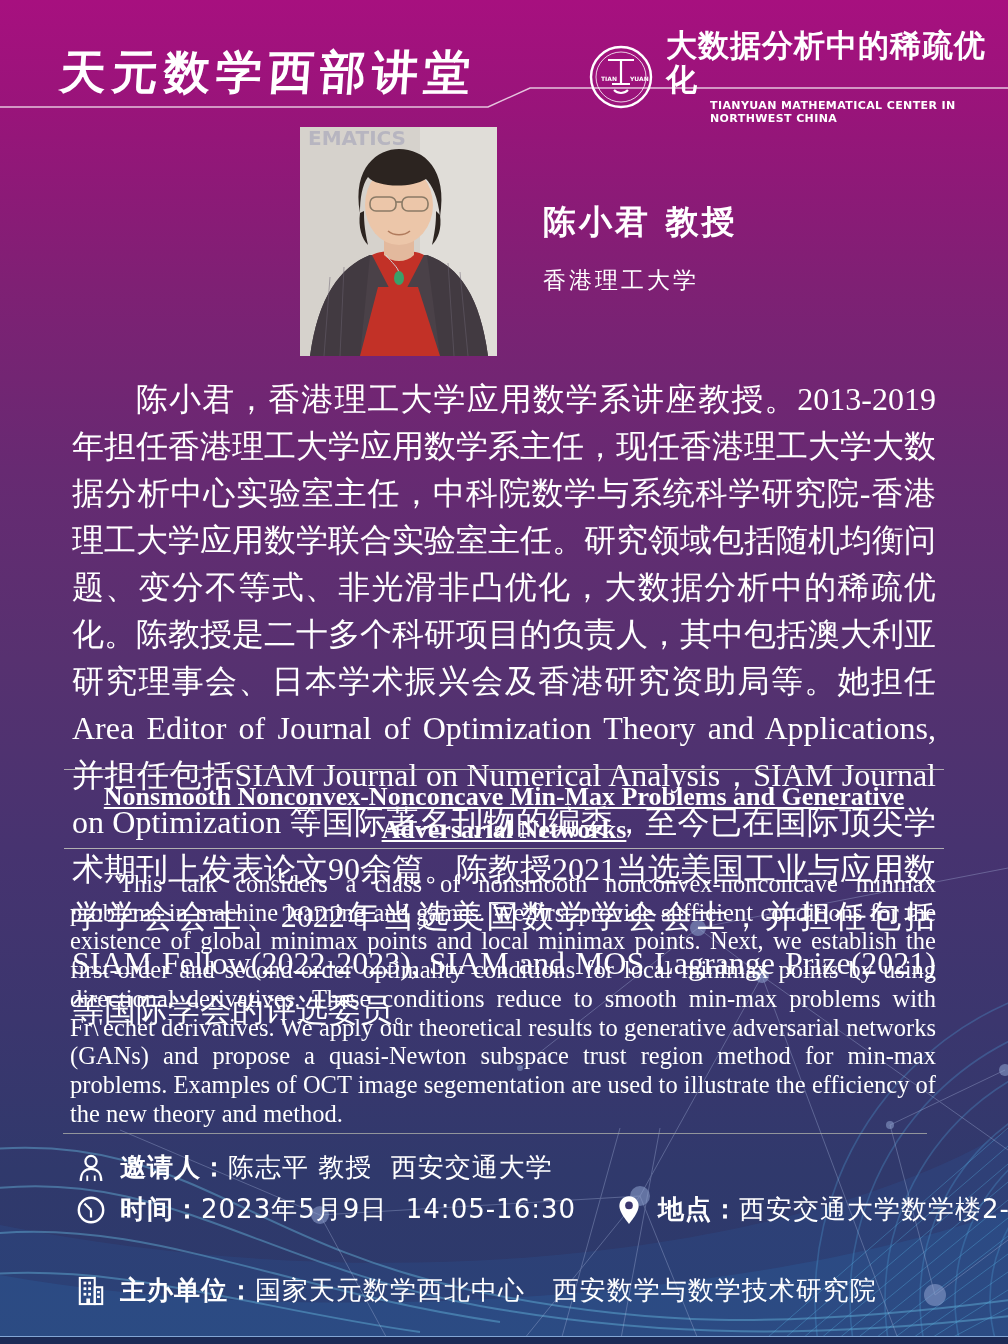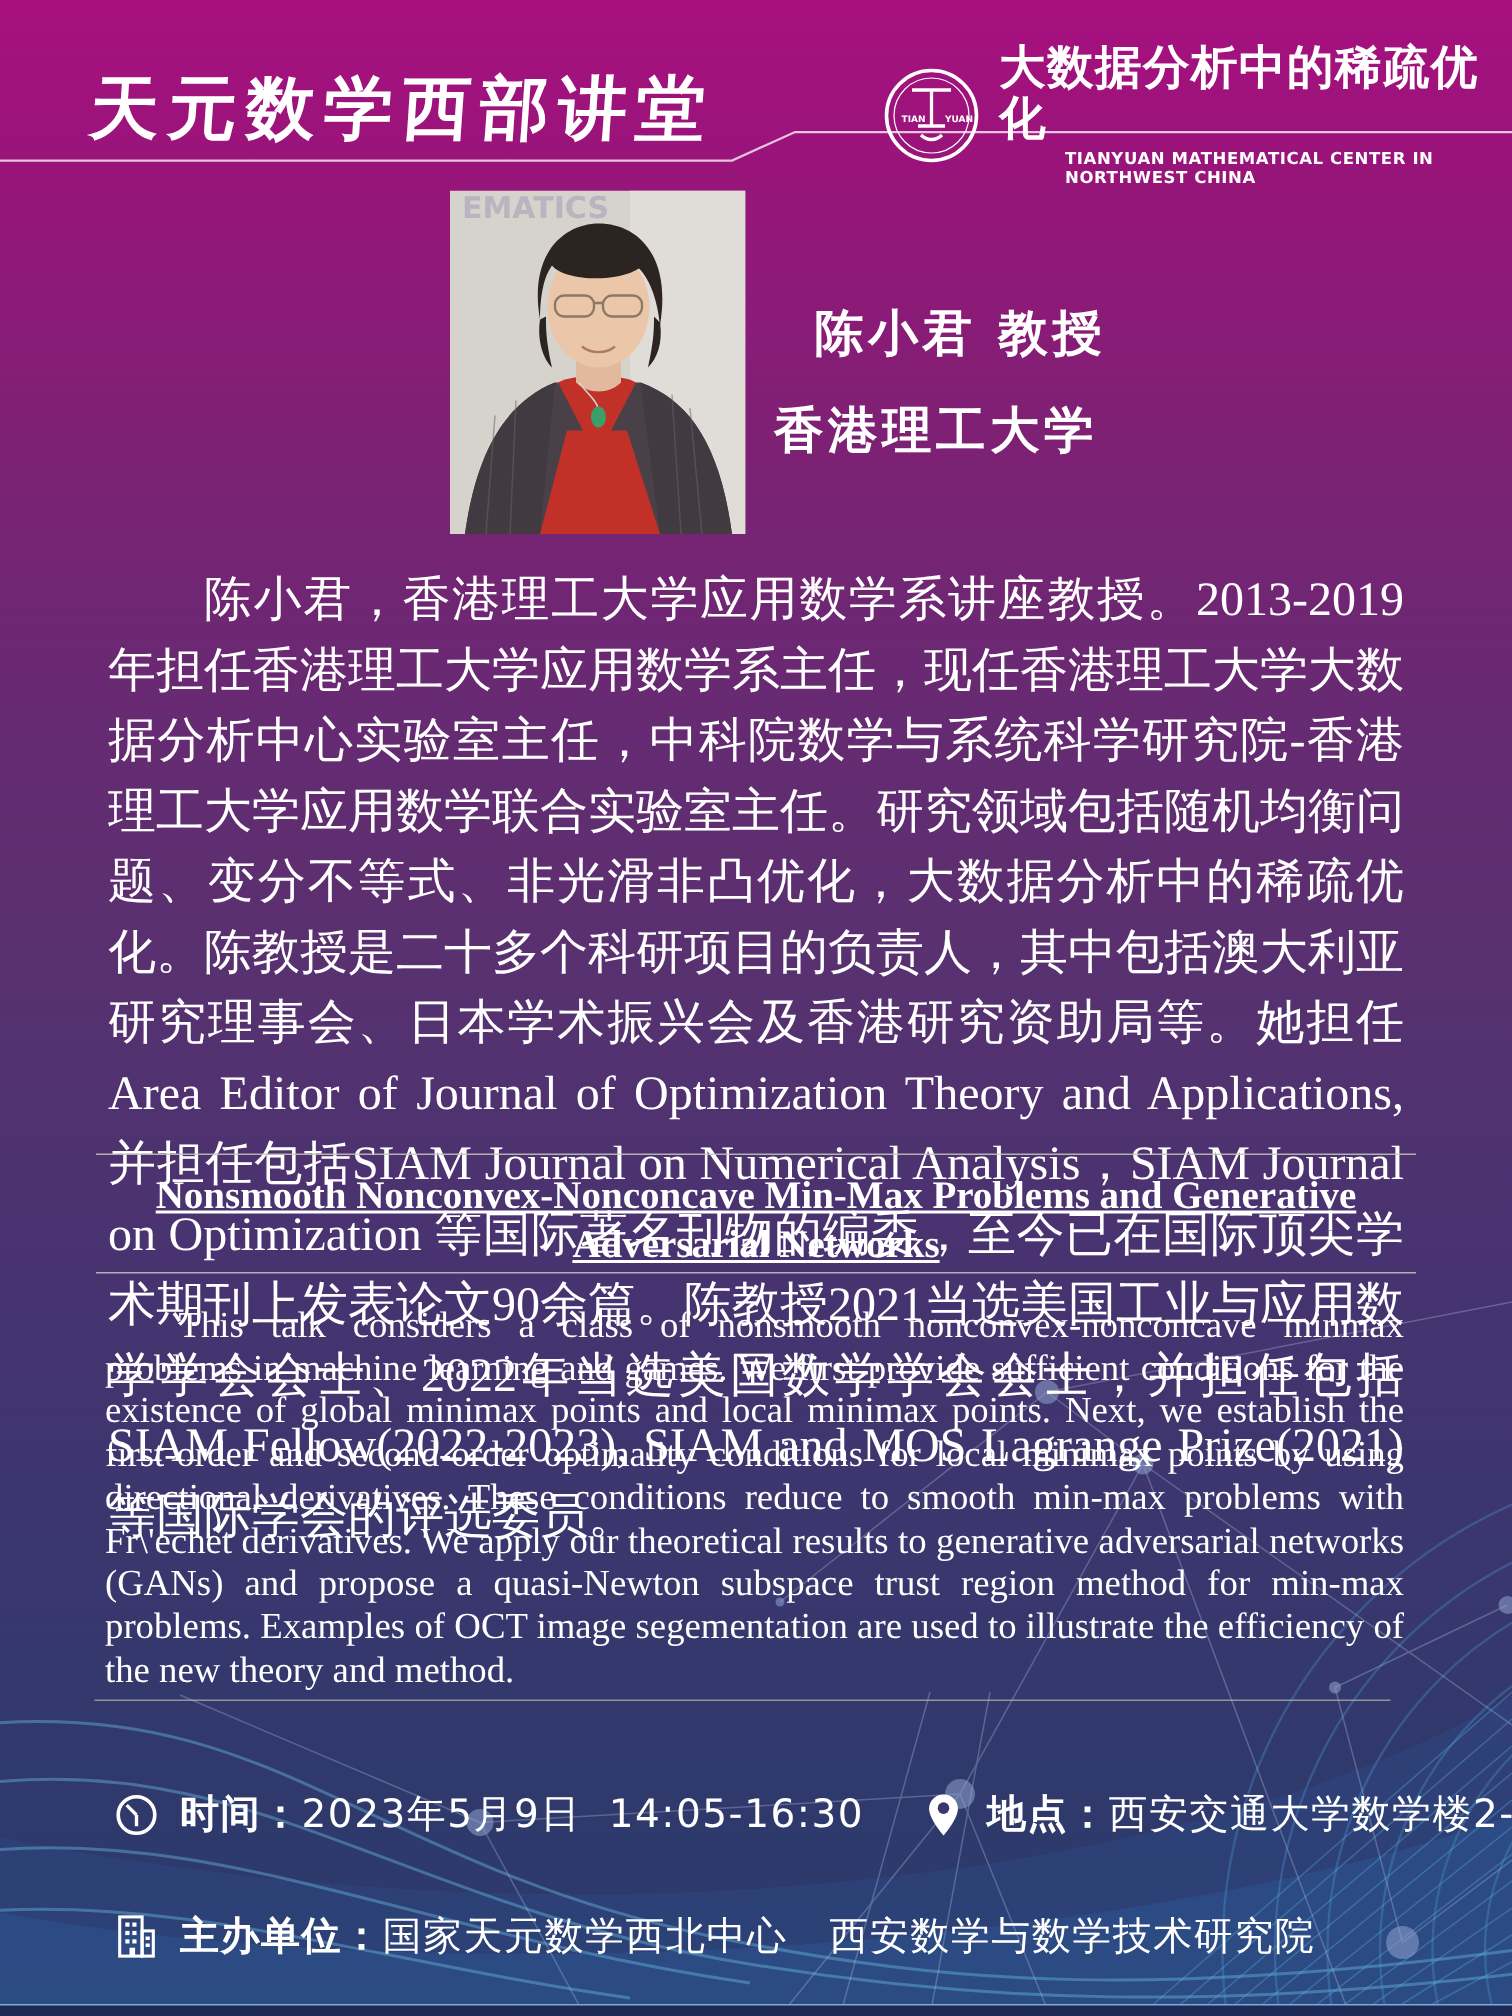--- a/index.html
+++ b/index.html
@@ -17,21 +17,21 @@
   .logo-block{position:absolute;left:588px;top:28px;display:flex;align-items:center;}
   .seal{width:66px;height:66px;flex:0 0 auto;}
   .logo-text{margin-left:12px;}
   .logo-cn{font-size:31px;font-weight:bold;letter-spacing:1px;line-height:34px;}
   .logo-en{font-size:11px;font-weight:bold;letter-spacing:.4px;margin-top:3px;margin-left:44px;}
   .header-line{position:absolute;left:0;top:0;width:1008px;height:120px;}
   
   .photo{position:absolute;left:300px;top:127px;width:197px;height:229px;}
   
   .speaker-name{position:absolute;left:543px;top:200px;font-size:33px;font-weight:bold;letter-spacing:3px;}
-  .speaker-affil{position:absolute;left:516px;top:265px;font-size:33px;font-weight:bold;letter-spacing:3px;}
+  .speaker-affil{position:absolute;left:543px;top:265px;font-size:23px;font-weight:normal;letter-spacing:3px;}
   
   .bio{position:absolute;left:72px;top:376px;width:864px;
     font-family:"Liberation Serif","DejaVu Sans",serif;
     font-size:32px;line-height:47px;text-align:justify;text-indent:2em;color:#fff;}
   
   .rule{position:absolute;height:0;border-top:1.6px solid rgba(196,199,188,.85);}
   .rule-title-top{left:64px;top:769px;width:880px;}
   .rule-title-bottom{left:64px;top:848px;width:880px;}
   .talk-title{position:absolute;left:54px;top:780px;width:900px;text-align:center;
     font-family:"Liberation Serif","DejaVu Serif",serif;font-weight:bold;
@@ -190,20 +190,32 @@
   <div class="bio">陈小君，香港理工大学应用数学系讲座教授。2013-2019年担任香港理工大学应用数学系主任，现任香港理工大学大数据分析中心实验室主任，中科院数学与系统科学研究院-香港理工大学应用数学联合实验室主任。研究领域包括随机均衡问题、变分不等式、非光滑非凸优化，大数据分析中的稀疏优化。陈教授是二十多个科研项目的负责人，其中包括澳大利亚研究理事会、日本学术振兴会及香港研究资助局等。她担任Area Editor of Journal of Optimization Theory and Applications, 并担任包括SIAM Journal on Numerical Analysis，SIAM Journal on Optimization 等国际著名刊物的编委，至今已在国际顶尖学术期刊上发表论文90余篇。陈教授2021当选美国工业与应用数学学会会士、2022年当选美国数学学会会士，并担任包括SIAM Fellow(2022-2023), SIAM and MOS Lagrange Prize(2021)等国际学会的评选委员。</div>
 
   <div class="rule rule-title-top"></div>
   <div class="talk-title">Nonsmooth Nonconvex-Nonconcave Min-Max Problems and Generative Adversarial Networks</div>
   <div class="rule rule-title-bottom"></div>
 
   <div class="abstract">This talk considers a class of nonsmooth nonconvex-nonconcave minmax problems in machine learning and games. We first provide sufficient conditions for the existence of global minimax points and local minimax points. Next, we establish the first-order and second-order optimality conditions for local minimax points by using directional derivatives. These conditions reduce to smooth min-max problems with Fr\'echet derivatives. We apply our theoretical results to generative adversarial networks (GANs) and propose a quasi-Newton subspace trust region method for min-max problems. Examples of OCT image segementation are used to illustrate the efficiency of the new theory and method.</div>
 
   <div class="rule rule-info"></div>
 
+  <div class="info-row row-inviter">
+    <span class="info-icon">
+      <svg viewBox="0 0 30 32" width="28" height="30">
+        <circle cx="15" cy="9" r="6" fill="none" stroke="#fff" stroke-width="2.4"></circle>
+        <path d="M4,30 C4,21 9,17 15,17 C21,17 26,21 26,30" fill="none" stroke="#fff" stroke-width="2.4"></path>
+        <line x1="11" y1="24" x2="11" y2="30" stroke="#fff" stroke-width="2"></line>
+        <line x1="19" y1="24" x2="19" y2="30" stroke="#fff" stroke-width="2"></line>
+      </svg>
+    </span>
+    <span class="info-label">邀请人：</span>
+    <span class="info-value">陈志平 教授  西安交通大学</span>
+  </div>
 
   <div class="info-row row-time">
     <span class="info-icon">
       <svg viewBox="0 0 32 32" width="30" height="30">
         <circle cx="16" cy="16" r="13" fill="none" stroke="#fff" stroke-width="2.6"></circle>
         <line x1="16" y1="16" x2="9" y2="9" stroke="#fff" stroke-width="2.4"></line>
         <line x1="16" y1="16" x2="16" y2="24" stroke="#fff" stroke-width="2.4"></line>
       </svg>
     </span>
     <span class="info-label">时间：</span>

